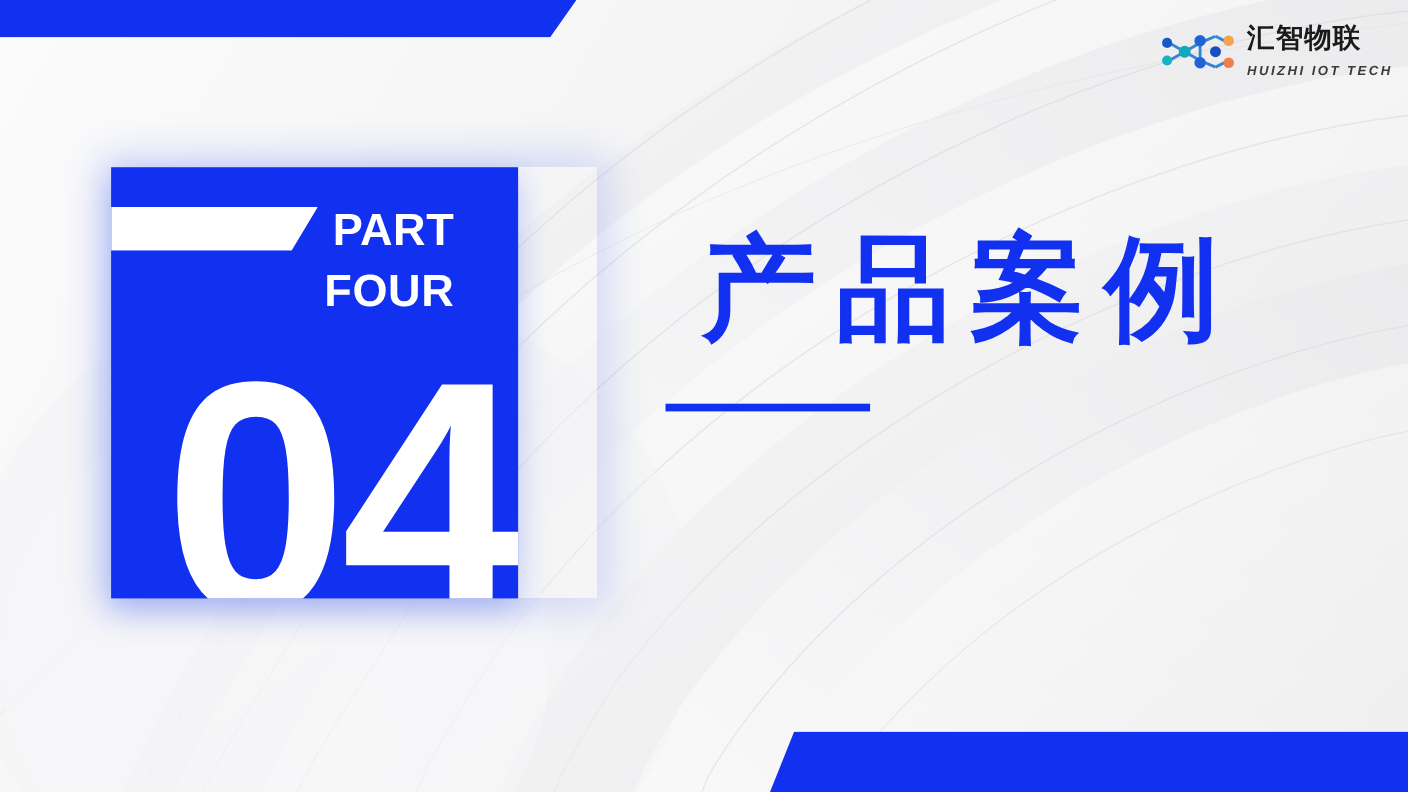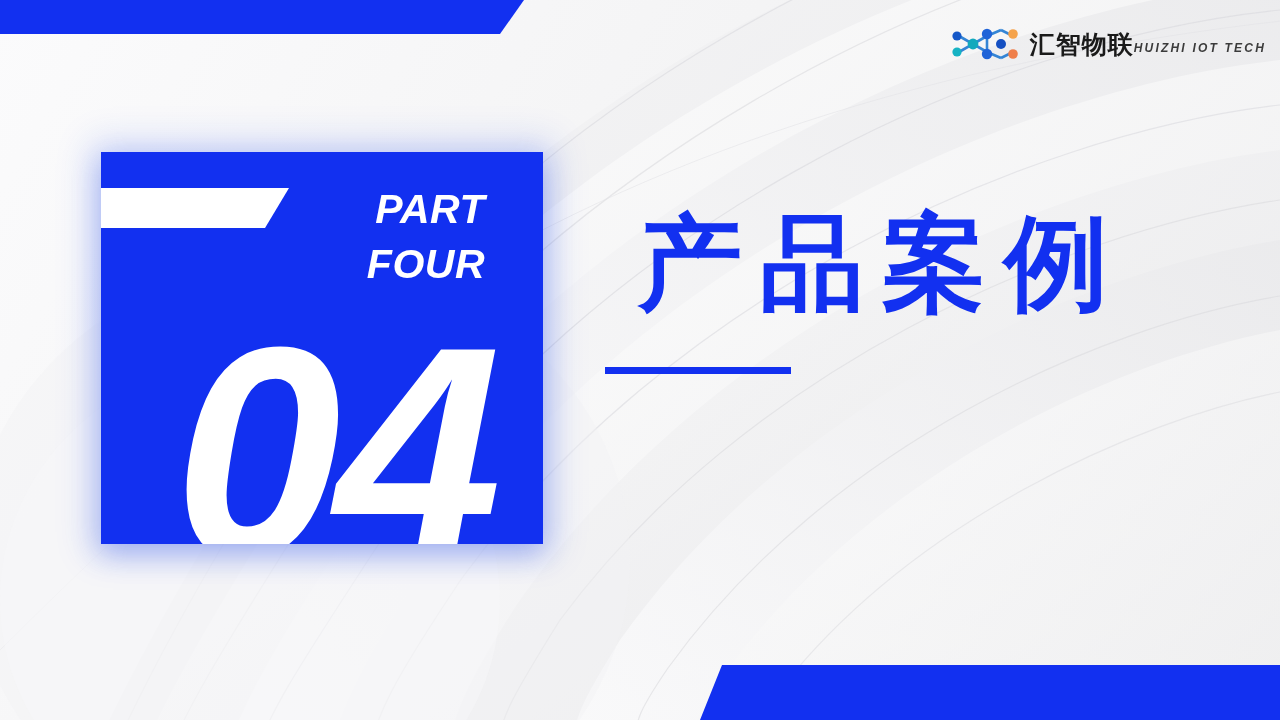--- a/index.html
+++ b/index.html
@@ -52,26 +52,25 @@
     height: 55px;
     background: var(--brand);
     clip-path: polygon(22px 0, 580px 0, 580px 55px, 0 55px);
   }
 
   
   .part-card {
     position: absolute;
     left: 101px;
     top: 152px;
-    width: 442px;
+    width: 370px;
     height: 392px;
     background: var(--brand);
     overflow: hidden;
     box-shadow: 0 10px 26px rgba(23, 60, 230, 0.28);
-    font-style: italic;
   }
   .part-card-glow {
     position: absolute;
     left: 101px;
     top: 152px;
     width: 442px;
     height: 392px;
     box-shadow: 0 0 34px 10px rgba(30, 70, 240, 0.18);
     pointer-events: none;
   }
@@ -98,21 +97,21 @@
     line-height: 1.33;
     letter-spacing: 0.5px;
   }
   .part-label div { display: block; }
 
   .big-number {
     position: absolute;
     left: 0;
     right: 0;
     bottom: -58px;
-    text-align: center;
+    text-align: right;
     color: #ffffff;
     font-weight: bold;
     font-size: 300px;
     line-height: 1;
     letter-spacing: -6px;
     padding-left: 26px;
   }
 
   
   .title-cn {
@@ -150,21 +149,21 @@
   
   .logo {
     position: absolute;
     right: 14px;
     top: 23px;
     display: flex;
     align-items: center;
     gap: 7px;
   }
   .logo-mark { width: 78px; height: 42px; display:block; }
-  .logo-text { display: flex; flex-direction: row; line-height: 1; }
+  .logo-text { display: flex; flex-direction: column; line-height: 1; }
   .logo-cn {
     font-size: 25px;
     font-weight: bold;
     color: #1a1a1a;
     letter-spacing: 1px;
     white-space: nowrap;
   }
   .logo-en {
     margin-top: 10px;
     font-size: 12px;

